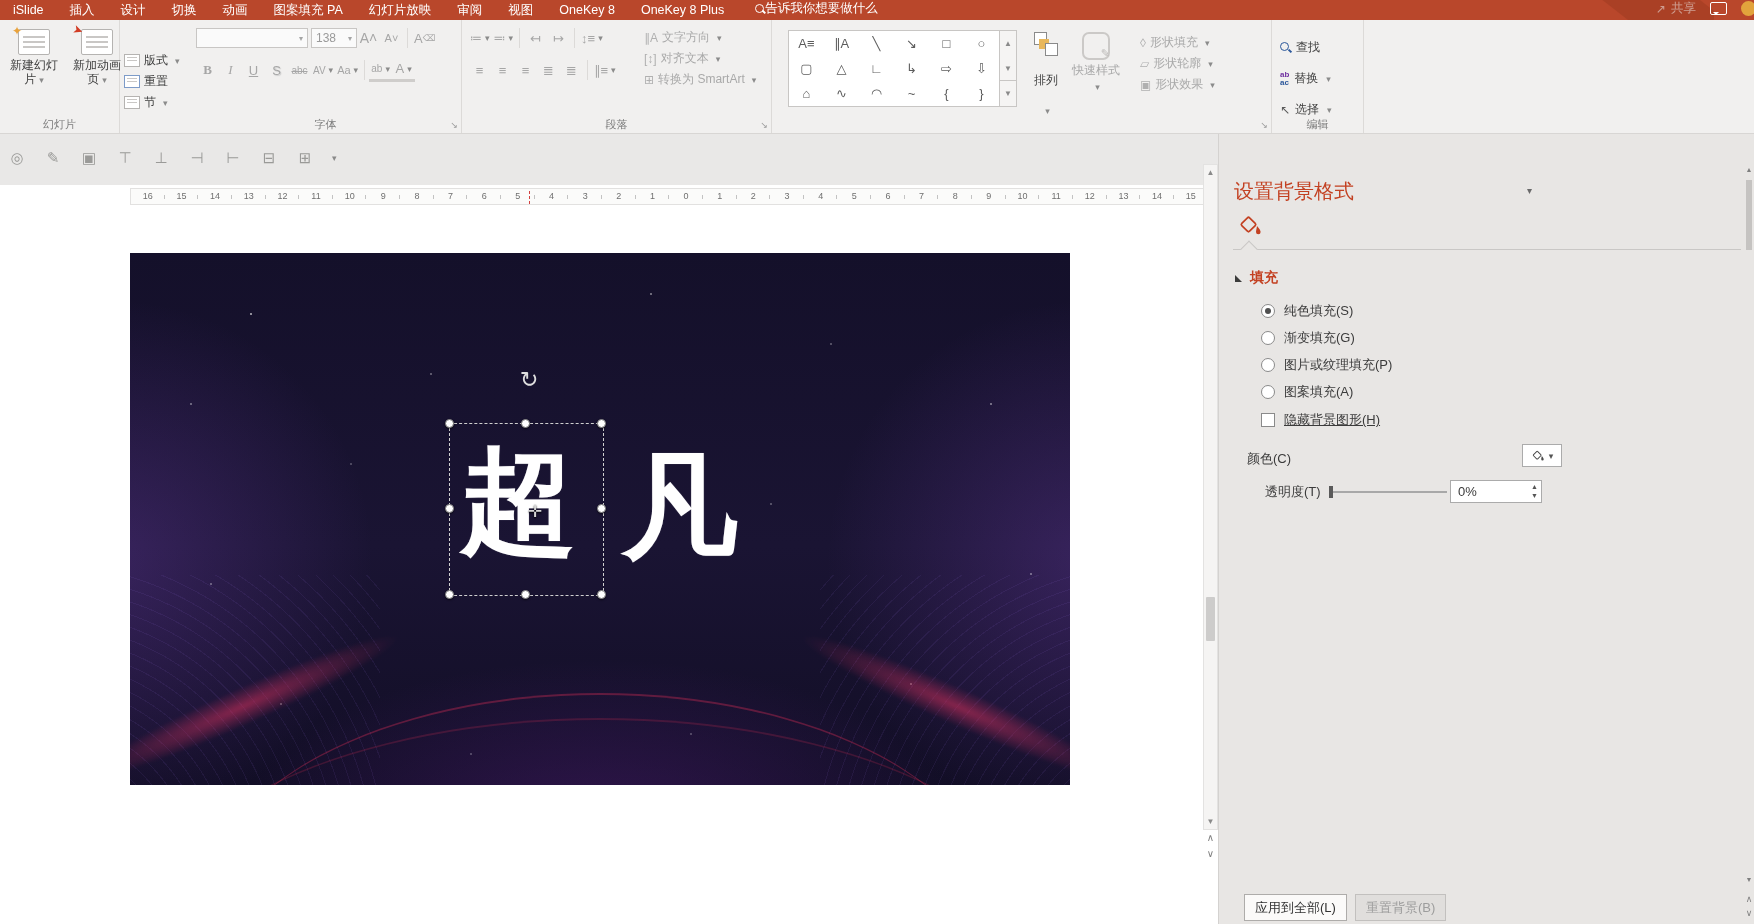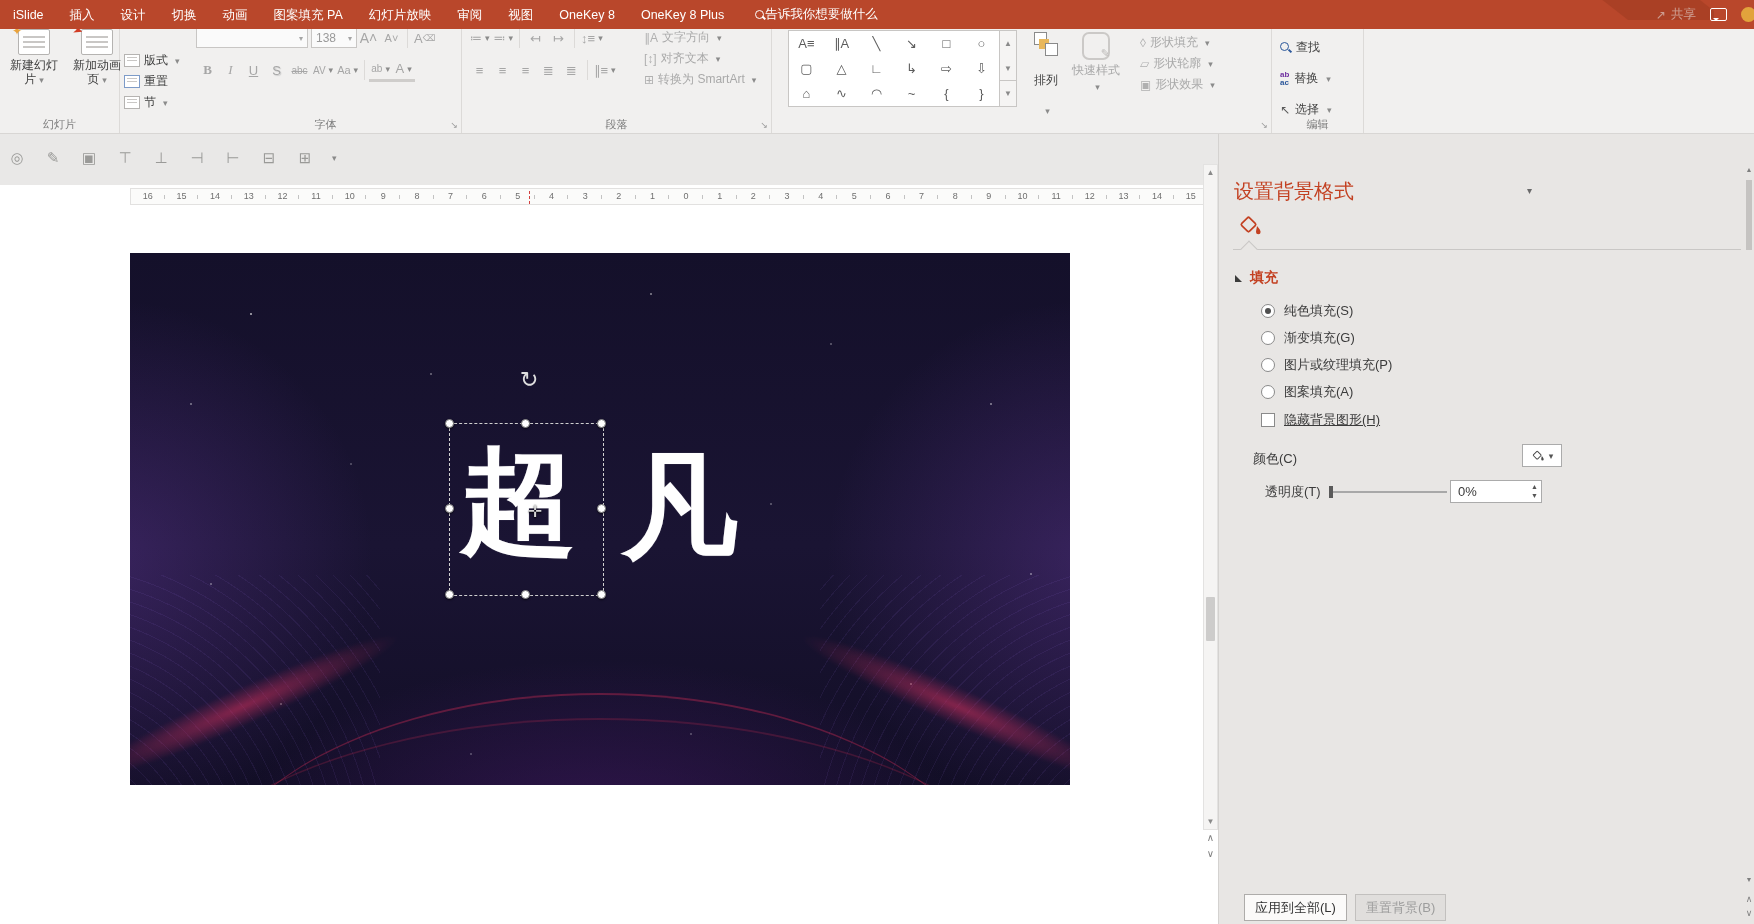--- a/index.html
+++ b/index.html
@@ -1,20 +1,20 @@
 <!DOCTYPE html>
 <html><head>
 <meta charset="utf-8">
 <style>
   html,body{margin:0;padding:0;}
   body{font-family:"Liberation Sans","DejaVu Sans",sans-serif;width:1754px;height:924px;overflow:hidden;background:#fff;}
   .app{position:relative;width:1754px;height:924px;background:#fff;}
 
   
-  .menubar{position:absolute;left:0;top:0;width:1754px;height:29px;background:#b9472b;color:#fff;display:flex;align-items:center;font-size:12.5px;white-space:nowrap;z-index:30;}
+  .menubar{position:absolute;left:0;top:0;width:1754px;height:20px;background:#b9472b;color:#fff;display:flex;align-items:flex-start;font-size:12.5px;white-space:nowrap;z-index:30;}
   .menubar .tab{padding:0 13px;height:20px;line-height:20px;cursor:default;}
   .menubar .search{display:flex;align-items:center;margin-left:18px;}
   .mag{position:relative;width:10px;height:10px;display:inline-block;}
   .mag::before{content:'';position:absolute;left:0;top:0;width:7px;height:7px;border:1.4px solid #fff;border-radius:50%;}
   .mag::after{content:'';position:absolute;left:7px;top:7px;width:4px;height:1.6px;background:#fff;transform:rotate(45deg);}
   .menubar-right{margin-left:auto;display:flex;align-items:center;gap:14px;padding-right:6px;}
   .share-glyph{font-size:12px;}
   .bubble{position:relative;width:15px;height:11px;border:1.3px solid #fff;border-radius:2px;display:inline-block;}
   .bubble::after{content:'';position:absolute;left:2px;bottom:-4px;border:3px solid transparent;border-top-color:#fff;}
   .avatar{width:15px;height:15px;border-radius:50%;background:#e2a33c;margin-right:-8px;}
@@ -117,21 +117,21 @@
   .panel-tab{position:absolute;left:18px;top:80px;width:26px;height:26px;}
   .tab-caret{position:absolute;left:24px;top:110px;width:11px;height:11px;background:#e8e6e4;border-left:1px solid #c9c7c5;border-top:1px solid #c9c7c5;transform:rotate(45deg);z-index:2;}
   .panel-divider{position:absolute;left:14px;top:116px;width:508px;border-top:1px solid #c9c7c5;}
   .fill-head{position:absolute;left:16px;top:136px;display:flex;align-items:center;gap:8px;color:#c34122;font-weight:bold;font-size:14px;}
   .tri-exp{width:0;height:0;border-right:7px solid transparent;border-bottom:7px solid #3b3b3b;}
   .opt{position:absolute;left:42px;display:flex;align-items:center;gap:9px;}
   .radio{width:14px;height:14px;border:1px solid #8a8a8a;border-radius:50%;background:#fff;box-sizing:border-box;flex:none;}
   .radio.checked{position:relative;}
   .radio.checked::after{content:'';position:absolute;left:3px;top:3px;width:6px;height:6px;border-radius:50%;background:#4f4f4f;}
   .checkbox{width:14px;height:14px;border:1px solid #8a8a8a;background:#fff;box-sizing:border-box;flex:none;}
-  .color-row-label{position:absolute;left:34px;top:317px;}
+  .color-row-label{position:absolute;left:28px;top:317px;}
   .color-btn{position:absolute;left:303px;top:311px;width:40px;height:23px;background:#fff;border:1px solid #ababab;display:flex;align-items:center;justify-content:center;gap:4px;box-sizing:border-box;}
   .color-btn .dd2{font-size:9px;color:#555;}
   .transp-label{position:absolute;left:46px;top:350px;}
   .slider{position:absolute;left:110px;top:358px;width:118px;height:2px;background:#a8a8a8;}
   .slider .thumb{position:absolute;left:0;top:-5px;width:4px;height:12px;background:#5a5a5a;}
   .spinbox{position:absolute;left:231px;top:347px;width:92px;height:23px;background:#fff;border:1px solid #ababab;box-sizing:border-box;}
   .spinbox .val{position:absolute;left:7px;top:3px;font-size:13px;color:#3b3b3b;}
   .spinbox .steppers{position:absolute;right:3px;top:1px;display:flex;flex-direction:column;line-height:9px;}
   .spinbox .steppers span{font-size:7px;color:#555;text-align:center;}
   .panel-actions{position:absolute;left:25px;bottom:3px;display:flex;gap:8px;}

